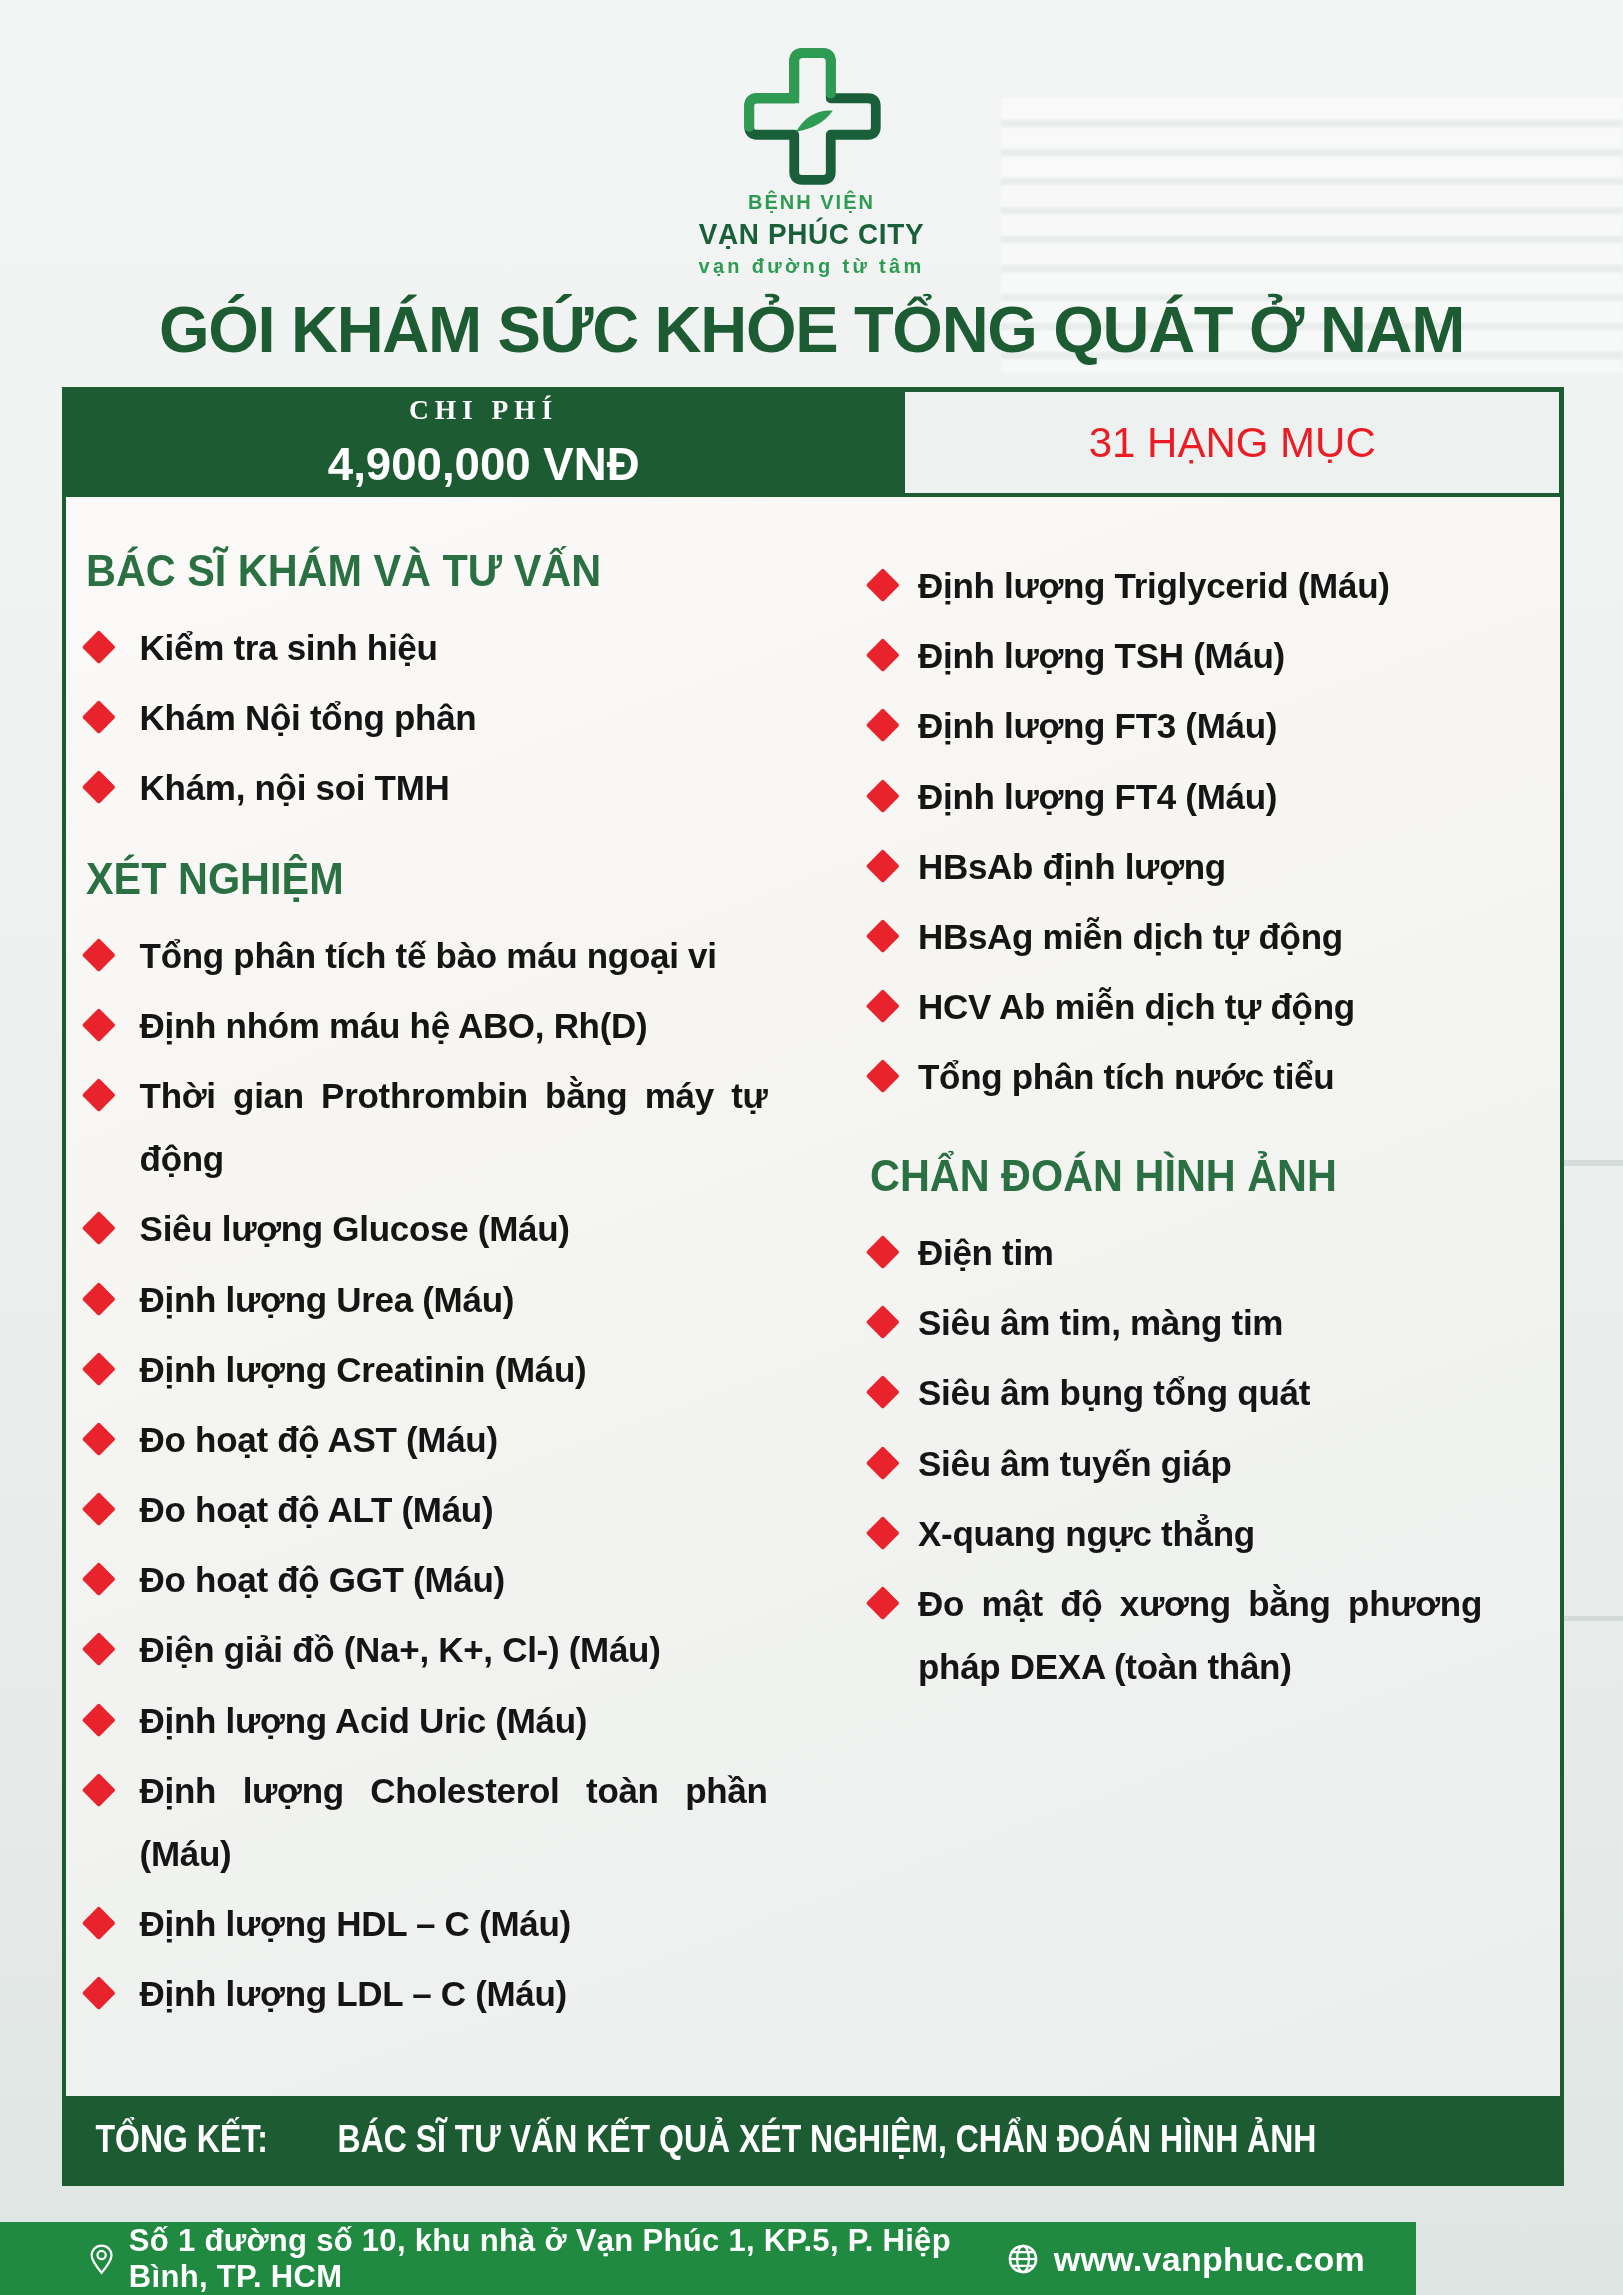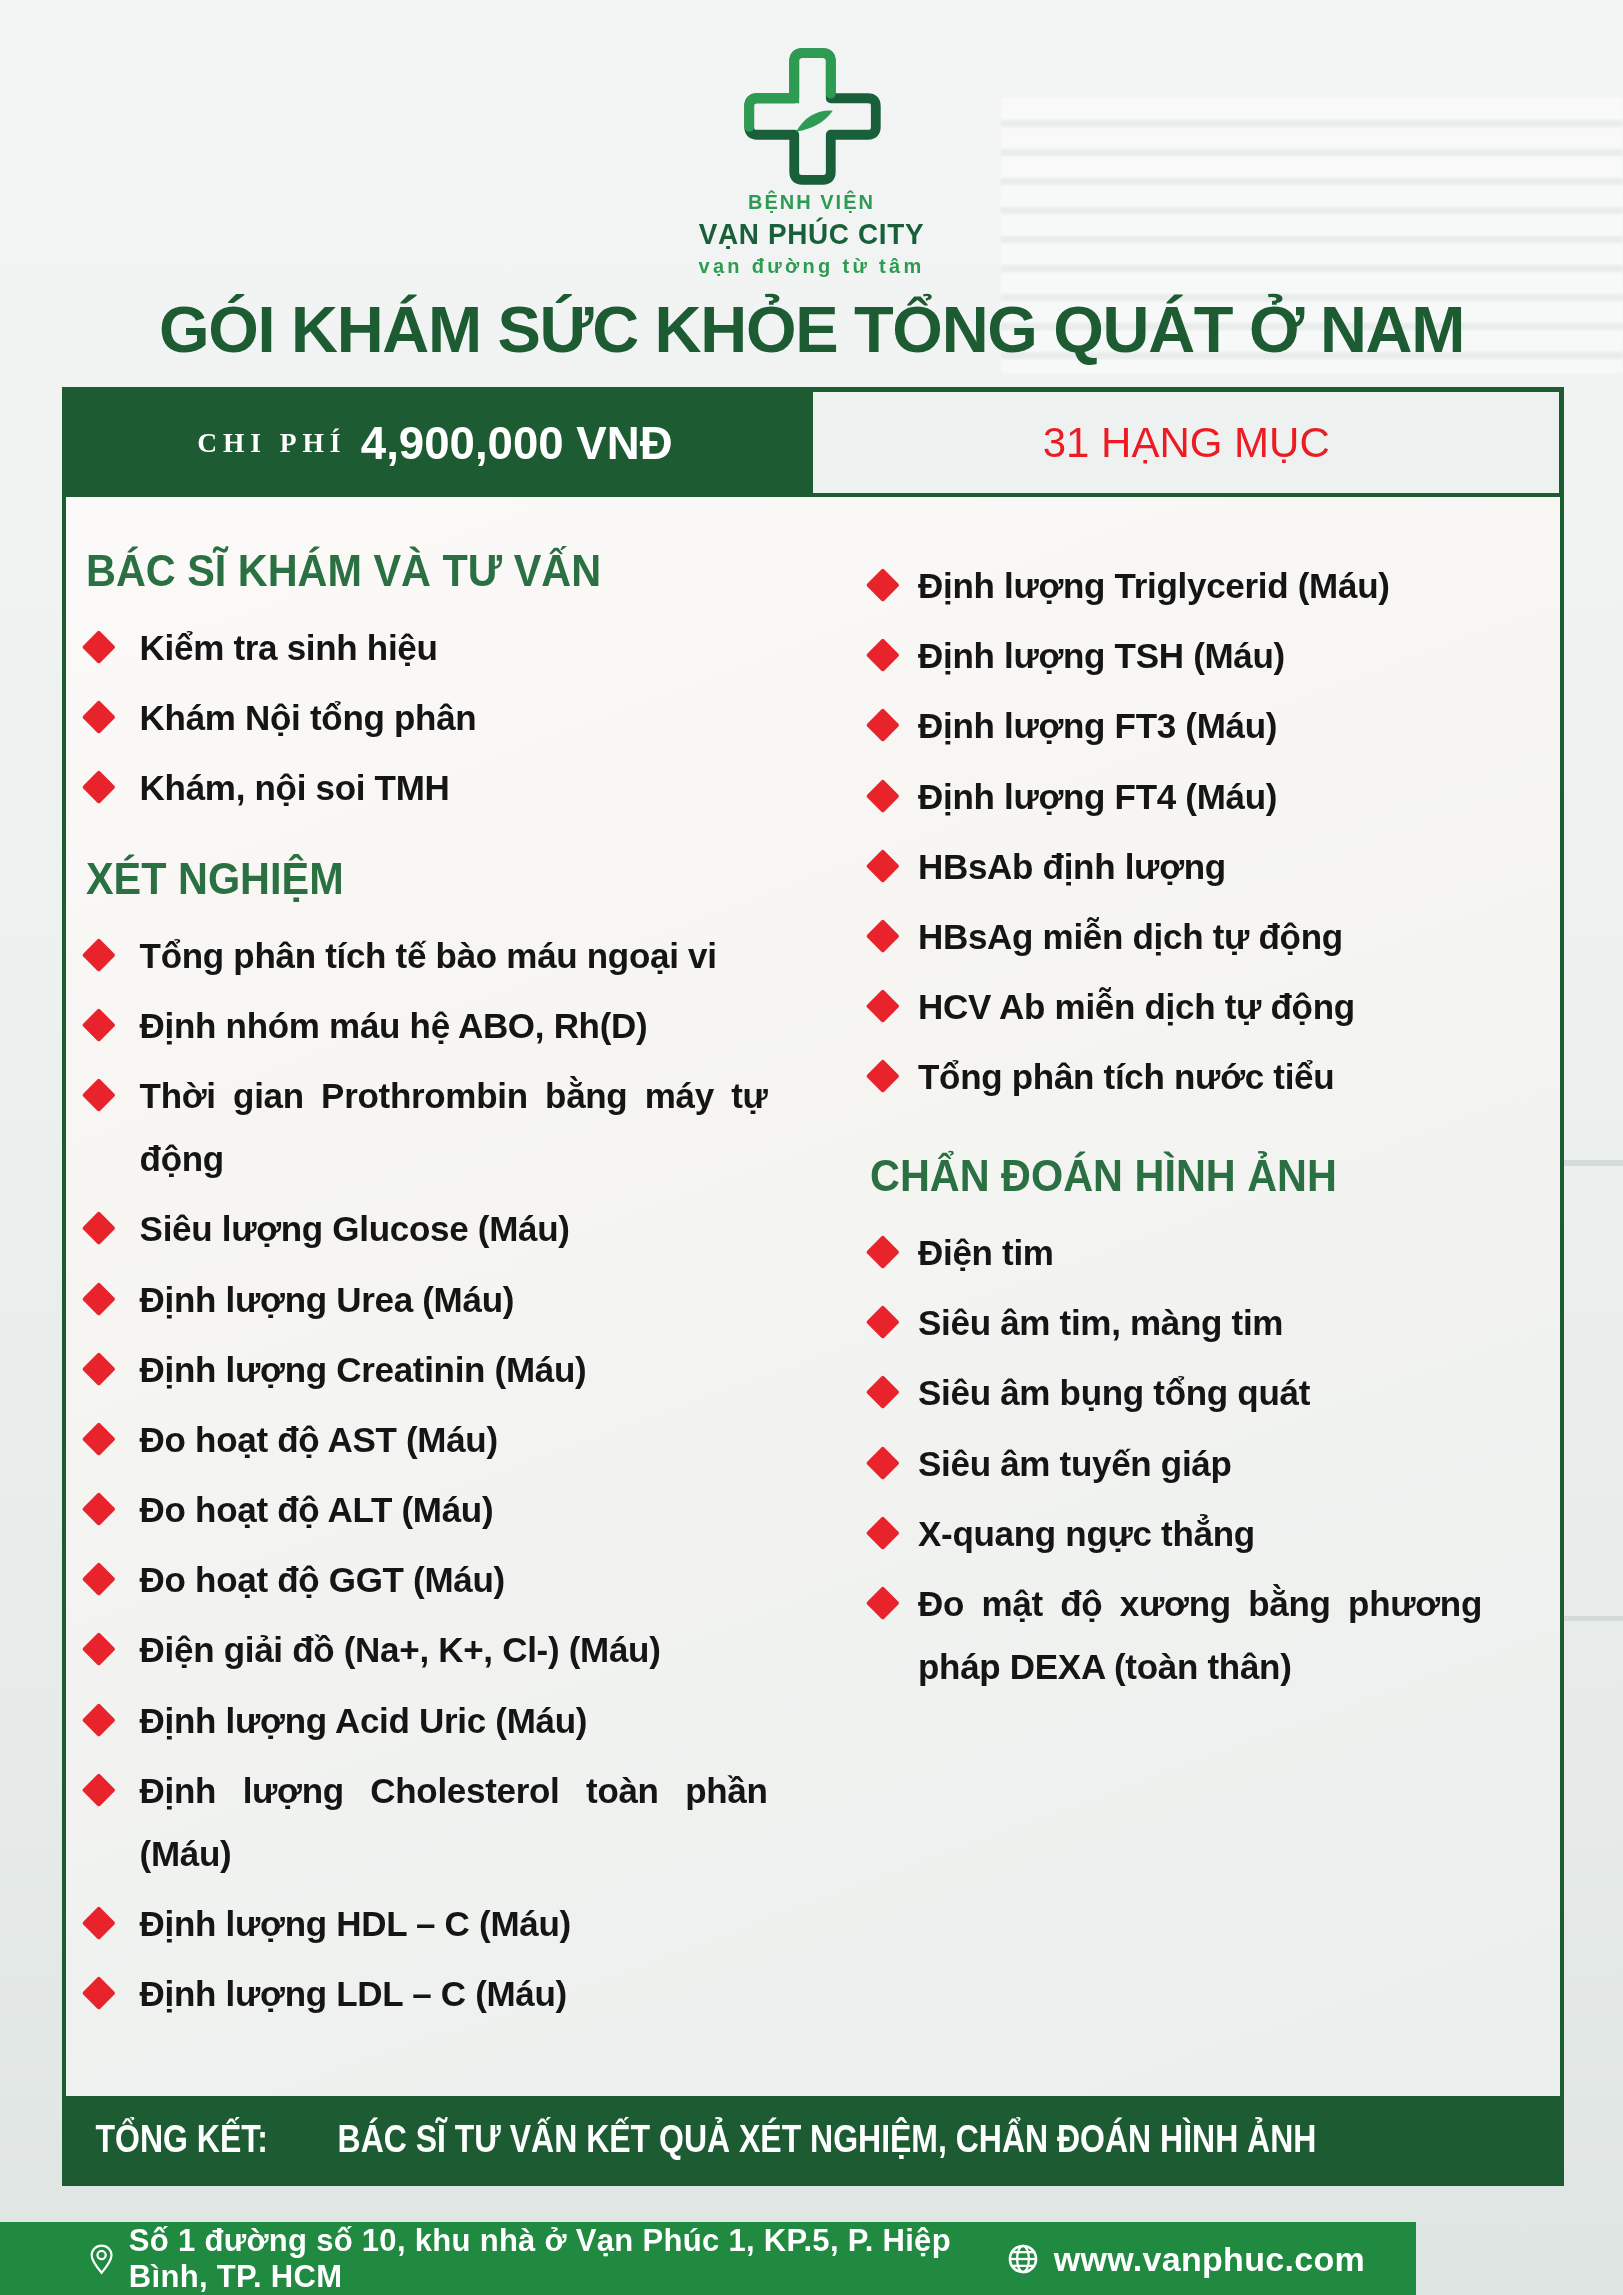--- a/index.html
+++ b/index.html
@@ -30,21 +30,21 @@
   .logo-name{top:217px;font-size:30px;letter-spacing:0.7px;color:var(--green-name);transform:scaleX(.93);}
   .logo-tagline{top:255px;font-size:20px;letter-spacing:3.3px;color:var(--green-logo);}
 
   
   .page-title{position:absolute;left:0;top:296px;width:100%;text-align:center;
     font-size:65px;font-weight:bold;letter-spacing:-1.3px;color:var(--green-dark);line-height:1.05;}
 
   
   .band{position:absolute;left:62px;top:387px;width:1502px;height:111px;background:var(--green-dark);
     display:flex;box-sizing:border-box;}
-  .band-left{width:751px;display:flex;align-items:center;justify-content:center;gap:10px;}
+  .band-left{width:843px;display:flex;flex-direction:column;align-items:center;justify-content:center;gap:10px;}
   .cost-label{font-family:"Liberation Serif","DejaVu Serif",serif;font-size:27.5px;font-weight:bold;
     letter-spacing:5.9px;color:#ffffff;}
   .cost-value{font-size:47px;font-weight:bold;color:#ffffff;letter-spacing:0;transform:scaleX(.97);}
   .band-right{flex:1;margin:4.6px 4.6px 4.6px 0;background:#edf1f0;display:flex;align-items:center;justify-content:center;}
   .items-count{font-size:42px;font-weight:normal;color:var(--red-bright);letter-spacing:0;text-align:center;}
 
   
   .content-box{position:absolute;left:62px;top:497px;width:1502px;height:1689px;box-sizing:border-box;
     border:4.6px solid var(--green-dark);border-top:none;
     background:linear-gradient(160deg,#fbfaf8 0%,#f6f5f2 35%,#f0f2f0 65%,#eaeeec 100%);}

